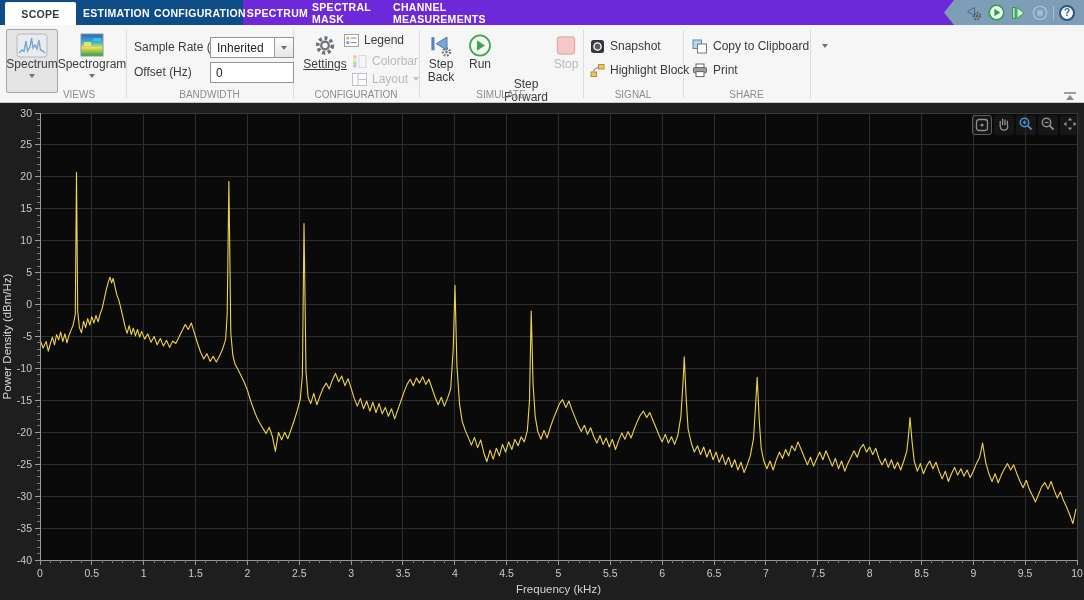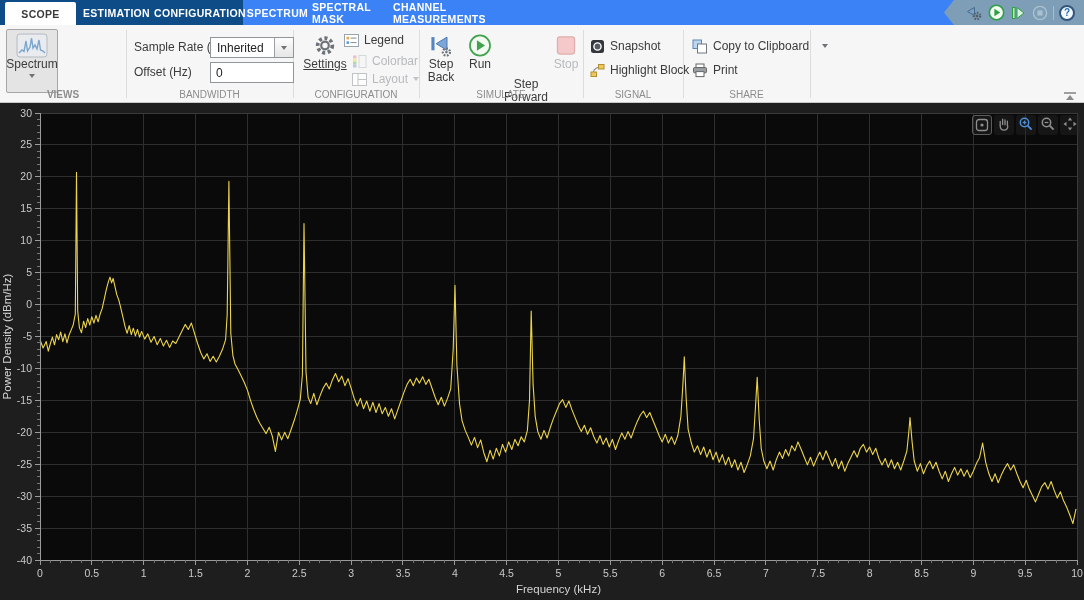--- a/index.html
+++ b/index.html
@@ -1,20 +1,20 @@
 <!DOCTYPE html>
 <html><head>
 <meta charset="utf-8">
 <style>
   html,body{margin:0;padding:0;background:#2a2a2a;}
   *{box-sizing:border-box;font-family:"Liberation Sans",sans-serif;}
   #app{position:relative;width:1084px;height:600px;overflow:hidden;background:#1e1e1e;}
 
   
-  .tabstrip{position:absolute;left:0;top:0;width:1084px;height:25px;background:#3b82f6;}
+  .tabstrip{position:absolute;left:0;top:0;width:1084px;height:25px;background:#6d28d9;}
   .tab-dark-seg{position:absolute;left:0;top:0;width:243px;height:25px;background:#0d4c86;}
   .tab{position:absolute;top:0;height:25px;display:flex;align-items:center;justify-content:center;
        font-size:10.5px;letter-spacing:.3px;font-weight:600;color:#fff;cursor:default;}
   .tab.active{background:#fff;color:#3a3a3a;top:2px;height:23px;border-radius:2px 2px 0 0;}
   .qab{position:absolute;right:0;top:0;height:25px;width:140px;background:#7d9eb6;
        clip-path:polygon(0 50%,10px 0,100% 0,100% 100%,10px 100%);
        display:flex;align-items:center;justify-content:flex-end;gap:4px;padding-right:8px;}
   .qab-btn{width:18px;height:18px;display:flex;align-items:center;justify-content:center;background:transparent;border:none;padding:0;}
   .qab-sep{width:1px;height:14px;background:#a7becf;}
   .qab-help{width:16px;height:16px;border-radius:50%;background:#f4f8fb;border:2px solid #31567d;
@@ -119,21 +119,38 @@
     <div class="rib-divider" style="left:810px"></div>
 
     <button class="bigbtn selected" style="left:6px;top:4px;width:52px;height:64px;">
       <svg width="32" height="25" viewBox="0 0 32 25">
         <rect x="1" y="1" width="30" height="23" rx="3" fill="#e9ebee" stroke="#b4bac2" stroke-width="1"></rect>
         <path d="M3,20 L6,17 L8,18.5 L10,8 L11.5,18 L14,14 L15.5,5 L17,15 L19,12 L21,16 L23,7 L24.5,17 L27,18 L29,20" fill="none" stroke="#7aa7cf" stroke-width="1.4"></path>
       </svg>
       <span class="cap">Spectrum</span>
       <span class="caret" style="margin-top:3px"></span>
     </button>
-    <div class="sec-label" style="left:0;width:126px;font-weight:bold;">VIEWS</div>
+    <button class="bigbtn" style="left:62px;top:4px;width:60px;height:64px;">
+      <svg width="26" height="25" viewBox="0 0 26 25">
+        <defs>
+            <linearGradient id="sgr" x1="0" y1="0" x2="0" y2="1">
+          <stop offset="0" stop-color="#2d62b8"></stop>
+              <stop offset="0.38" stop-color="#37b6d9"></stop>
+          <stop offset="0.62" stop-color="#f2df4e"></stop>
+              <stop offset="1" stop-color="#2c9f3f"></stop>
+        </linearGradient>
+          </defs>
+        <rect x="2" y="1" width="22" height="22" fill="url(#sgr)" stroke="#8d939b" stroke-width="1"></rect>
+        <rect x="5" y="9" width="7" height="4" fill="#f6e86a" opacity="0.9"></rect>
+        <rect x="14" y="5" width="8" height="3" fill="#49c3e0" opacity="0.9"></rect>
+      </svg>
+      <span class="cap">Spectrogram</span>
+      <span class="caret" style="margin-top:3px"></span>
+    </button>
+    <div class="sec-label" style="left:16px;width:126px;">VIEWS</div>
 
     <span class="fieldlabel" style="left:134px;top:15px;">Sample Rate (Hz)</span>
     <div class="combo" style="left:210px;top:12px;">
       <span class="val">Inherited</span>
       <span class="dd">
           <span class="caret"></span>
         </span>
     </div>
     <span class="fieldlabel" style="left:134px;top:40px;">Offset (Hz)</span>
     <input class="txtinput" style="left: 210px; top: 37px;" value="0">

